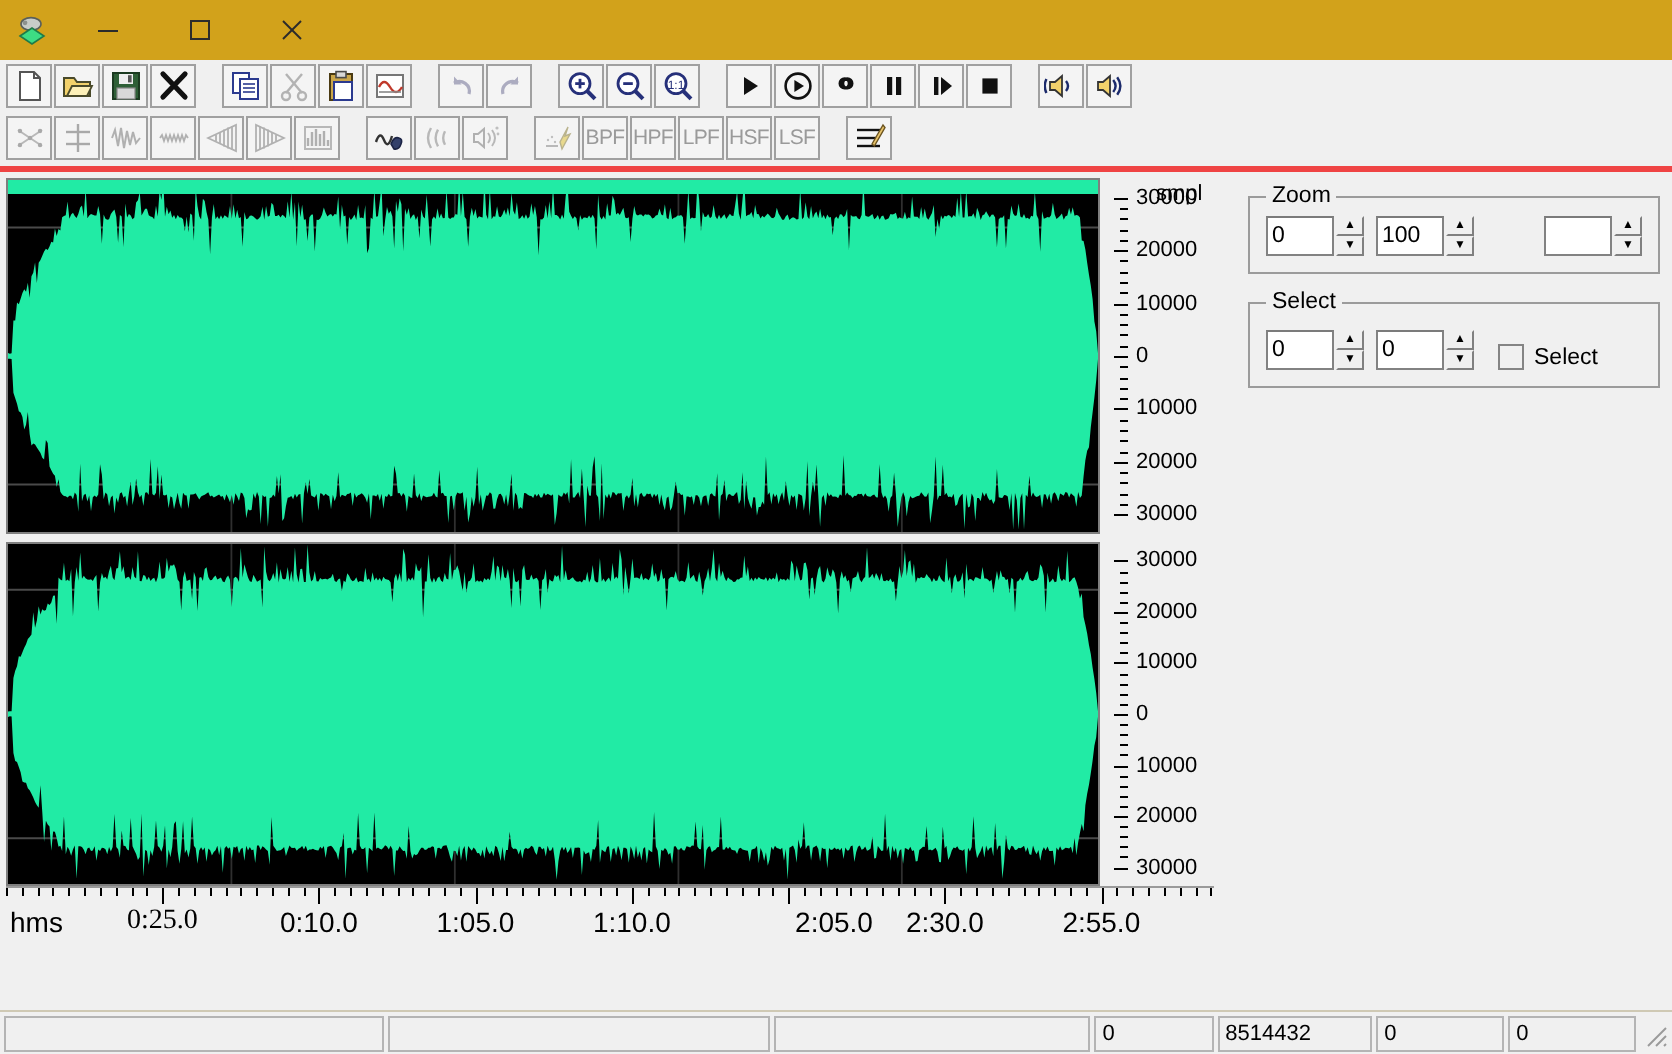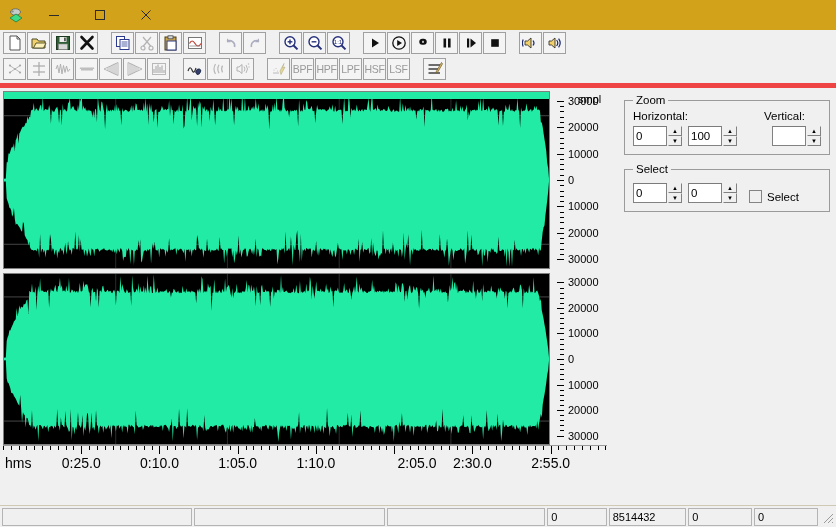--- a/index.html
+++ b/index.html
@@ -66,21 +66,21 @@
     padding: 3px 10px;
     font-size: 12.5px;
     color: #111;
     white-space: nowrap;
   }
 
   
   #toolbars {
     background: #f0f0f0;
     flex: 0 0 auto;
-    border-bottom: 5px solid #ef4444;
+    border-bottom: 3px solid #ef4444;
     padding-bottom: 1px;
   }
   .toolrow {
     height: 26px;
     display: flex;
     align-items: center;
     padding-left: 3px;
   }
   .toolrow.row2 { height: 26px; }
   .tgap { width: 12px; flex: 0 0 auto; }
@@ -777,21 +777,21 @@
             <div class="vlab" style="top: 111.513px;">10000</div>
             <div class="vlab" style="top: 137.027px;">20000</div>
             <div class="vlab" style="top: 162.54px;">30000</div>
           </div>
       </div>
 
       <div class="ruler-row">
         <div class="truler" id="truler">
           <div class="tlabel left">hms</div>
         <div class="ttick maj" style="left: 78.2383px;"></div>
-            <div class="tlabel" style="left: 78.2383px;">0:25.0</div>
+            <div class="tlabel" style="left: 78.2383px; font-family: Liberation Serif, serif;">0:25.0</div>
             <div class="ttick maj" style="left: 156.477px;"></div>
             <div class="tlabel" style="left: 156.477px;">0:10.0</div>
             <div class="ttick maj" style="left: 234.715px;"></div>
             <div class="tlabel" style="left: 234.715px;">1:05.0</div>
             <div class="ttick maj" style="left: 312.953px;"></div>
             <div class="tlabel" style="left: 312.953px;">1:10.0</div>
             <div class="ttick maj" style="left: 391.192px;"></div>
             <div class="tlabel" style="left: 414px;">2:05.0</div>
             <div class="ttick maj" style="left: 469.43px;"></div>
             <div class="tlabel" style="left: 469.43px; text-align: center;">2:30.0</div>
@@ -870,25 +870,20 @@
             <div class="ttick min" style="left: 602.435px;"></div>
           </div>
       </div>
 
     </div>
 
     <div id="sidepanel">
 
       <fieldset class="grp">
         <legend>Zoom</legend>
-        <div class="row-flex" style="margin-bottom:2px;">
-          <span class="fieldlabel">Horizontal:</span>
-          <span class="hl-fill"></span>
-          <span class="fieldlabel" style="margin-right:16px;">Vertical:</span>
-        </div>
         <div class="row-flex">
           <div class="spin-wrap">
             <input class="num-input" type="text" value="0" style="">
             <div class="spin">
               <div class="sbtn">▲</div>
               <div class="sbtn">▼</div>
             </div>
           </div>
           <div class="spin-wrap">
             <input class="num-input" type="text" value="100" style="">

